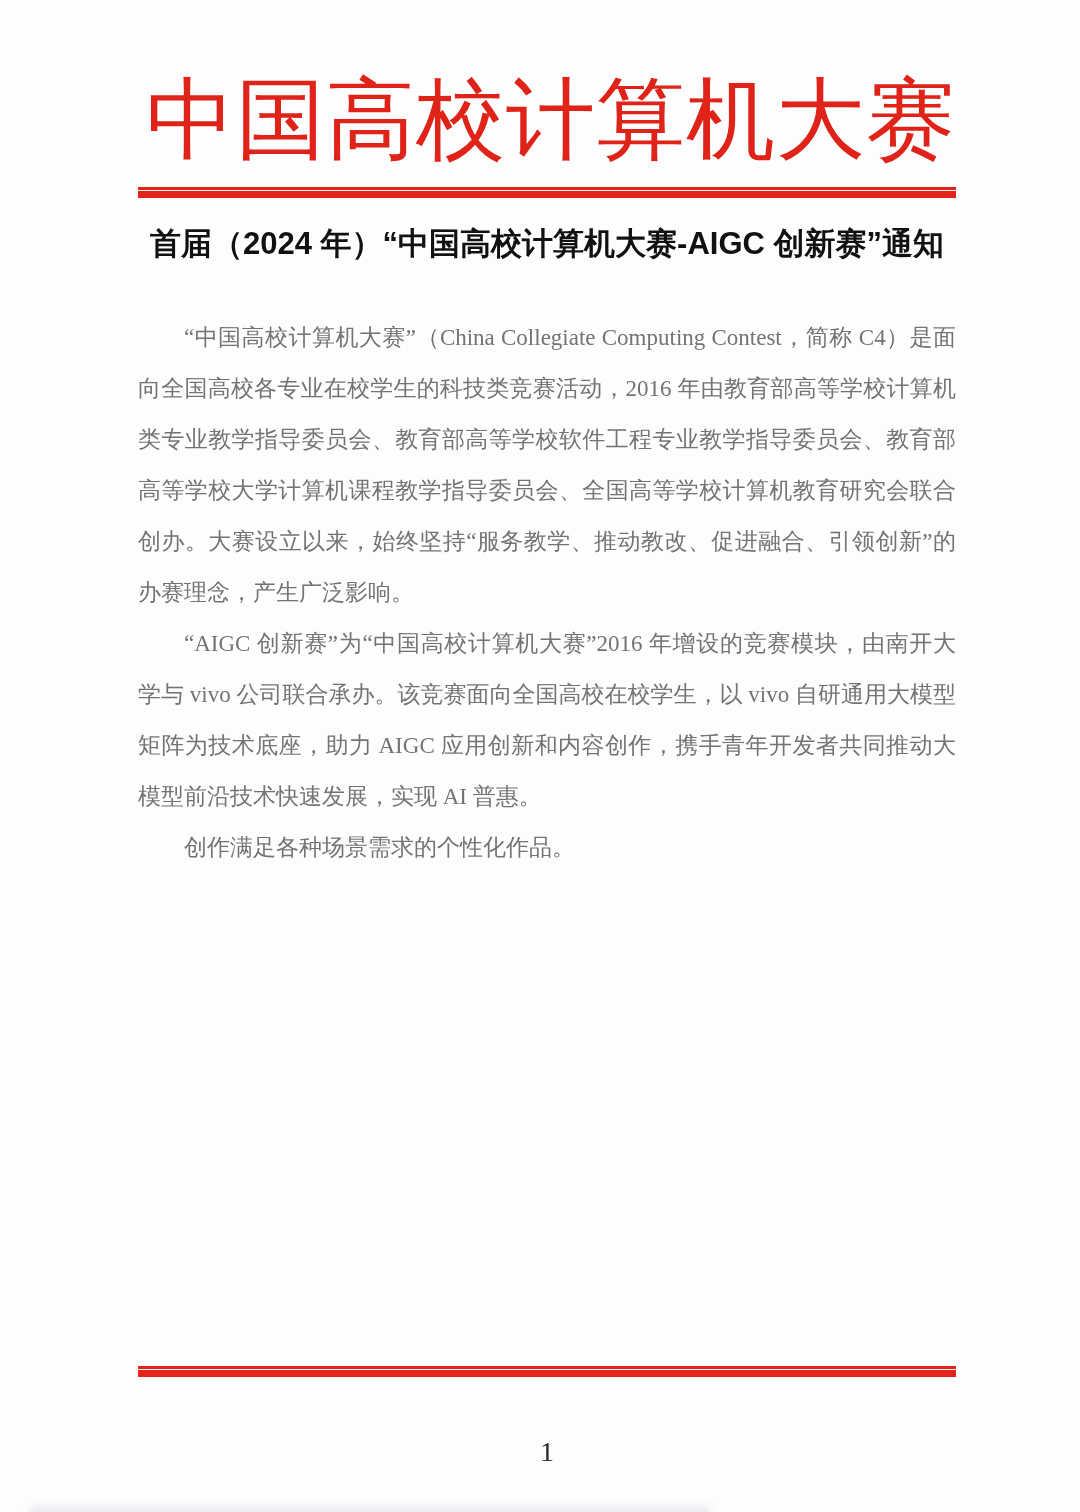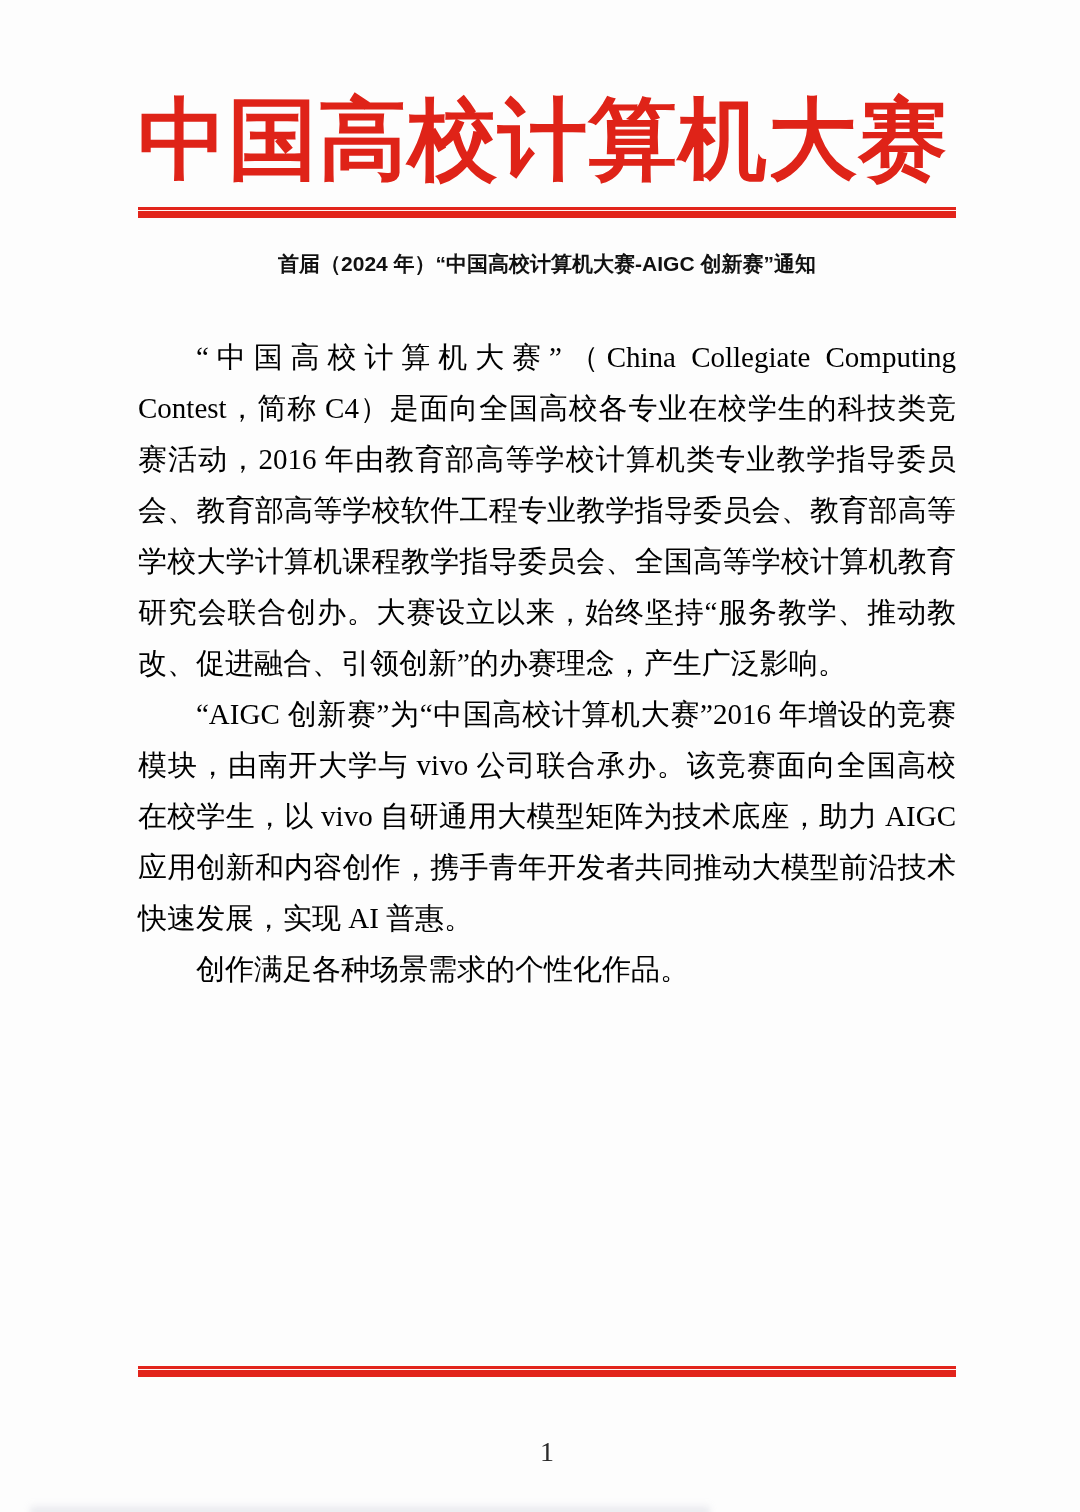--- a/index.html
+++ b/index.html
@@ -15,27 +15,27 @@
     overflow: hidden;
     font-family: "Liberation Serif", "DejaVu Serif", serif;
   }
   .content {
     position: relative;
     width: 818px;
     margin-left: 138px;
   }
   .doc-title {
     margin: 0;
-    padding-top: 96px;
+    padding-top: 76px;
     font-family: "Liberation Serif", "DejaVu Serif", serif;
-    font-weight: 700;
+    font-weight: 400;
     font-size: 89px;
     line-height: 1.0;
     letter-spacing: 1px;
-    text-align: left;
+    text-align: right;
     color: #df2318;
     white-space: nowrap;
   }
   .red-rule {
     width: 818px;
     height: 11px;
     background: linear-gradient(
       to bottom,
       #e2241b 0px, #e2241b 3px,
       #fff4f2 3px, #fff4f2 4.5px,
@@ -48,32 +48,32 @@
   .rule-bottom {
     position: absolute;
     left: 138px;
     top: 1366px;
   }
   .doc-subtitle {
     margin: 0;
     margin-top: 26px;
     font-family: "Liberation Sans", "DejaVu Sans", sans-serif;
     font-weight: 700;
-    font-size: 21px;
+    font-size: 31px;
     line-height: 40px;
     text-align: center;
     color: #111111;
     white-space: nowrap;
   }
   .doc-body {
     margin-top: 48px;
     font-family: "Liberation Serif", sans-serif; 
-    font-size: 29px;
+    font-size: 23px;
     line-height: 51px;
-    color: #000000;
+    color: #737373;
     text-align: justify;
     text-justify: inter-ideograph;
   }
   .doc-body p {
     margin: 0;
     text-indent: 2em;
   }
   .doc-body .lead {
     font-weight: 700;
   }

